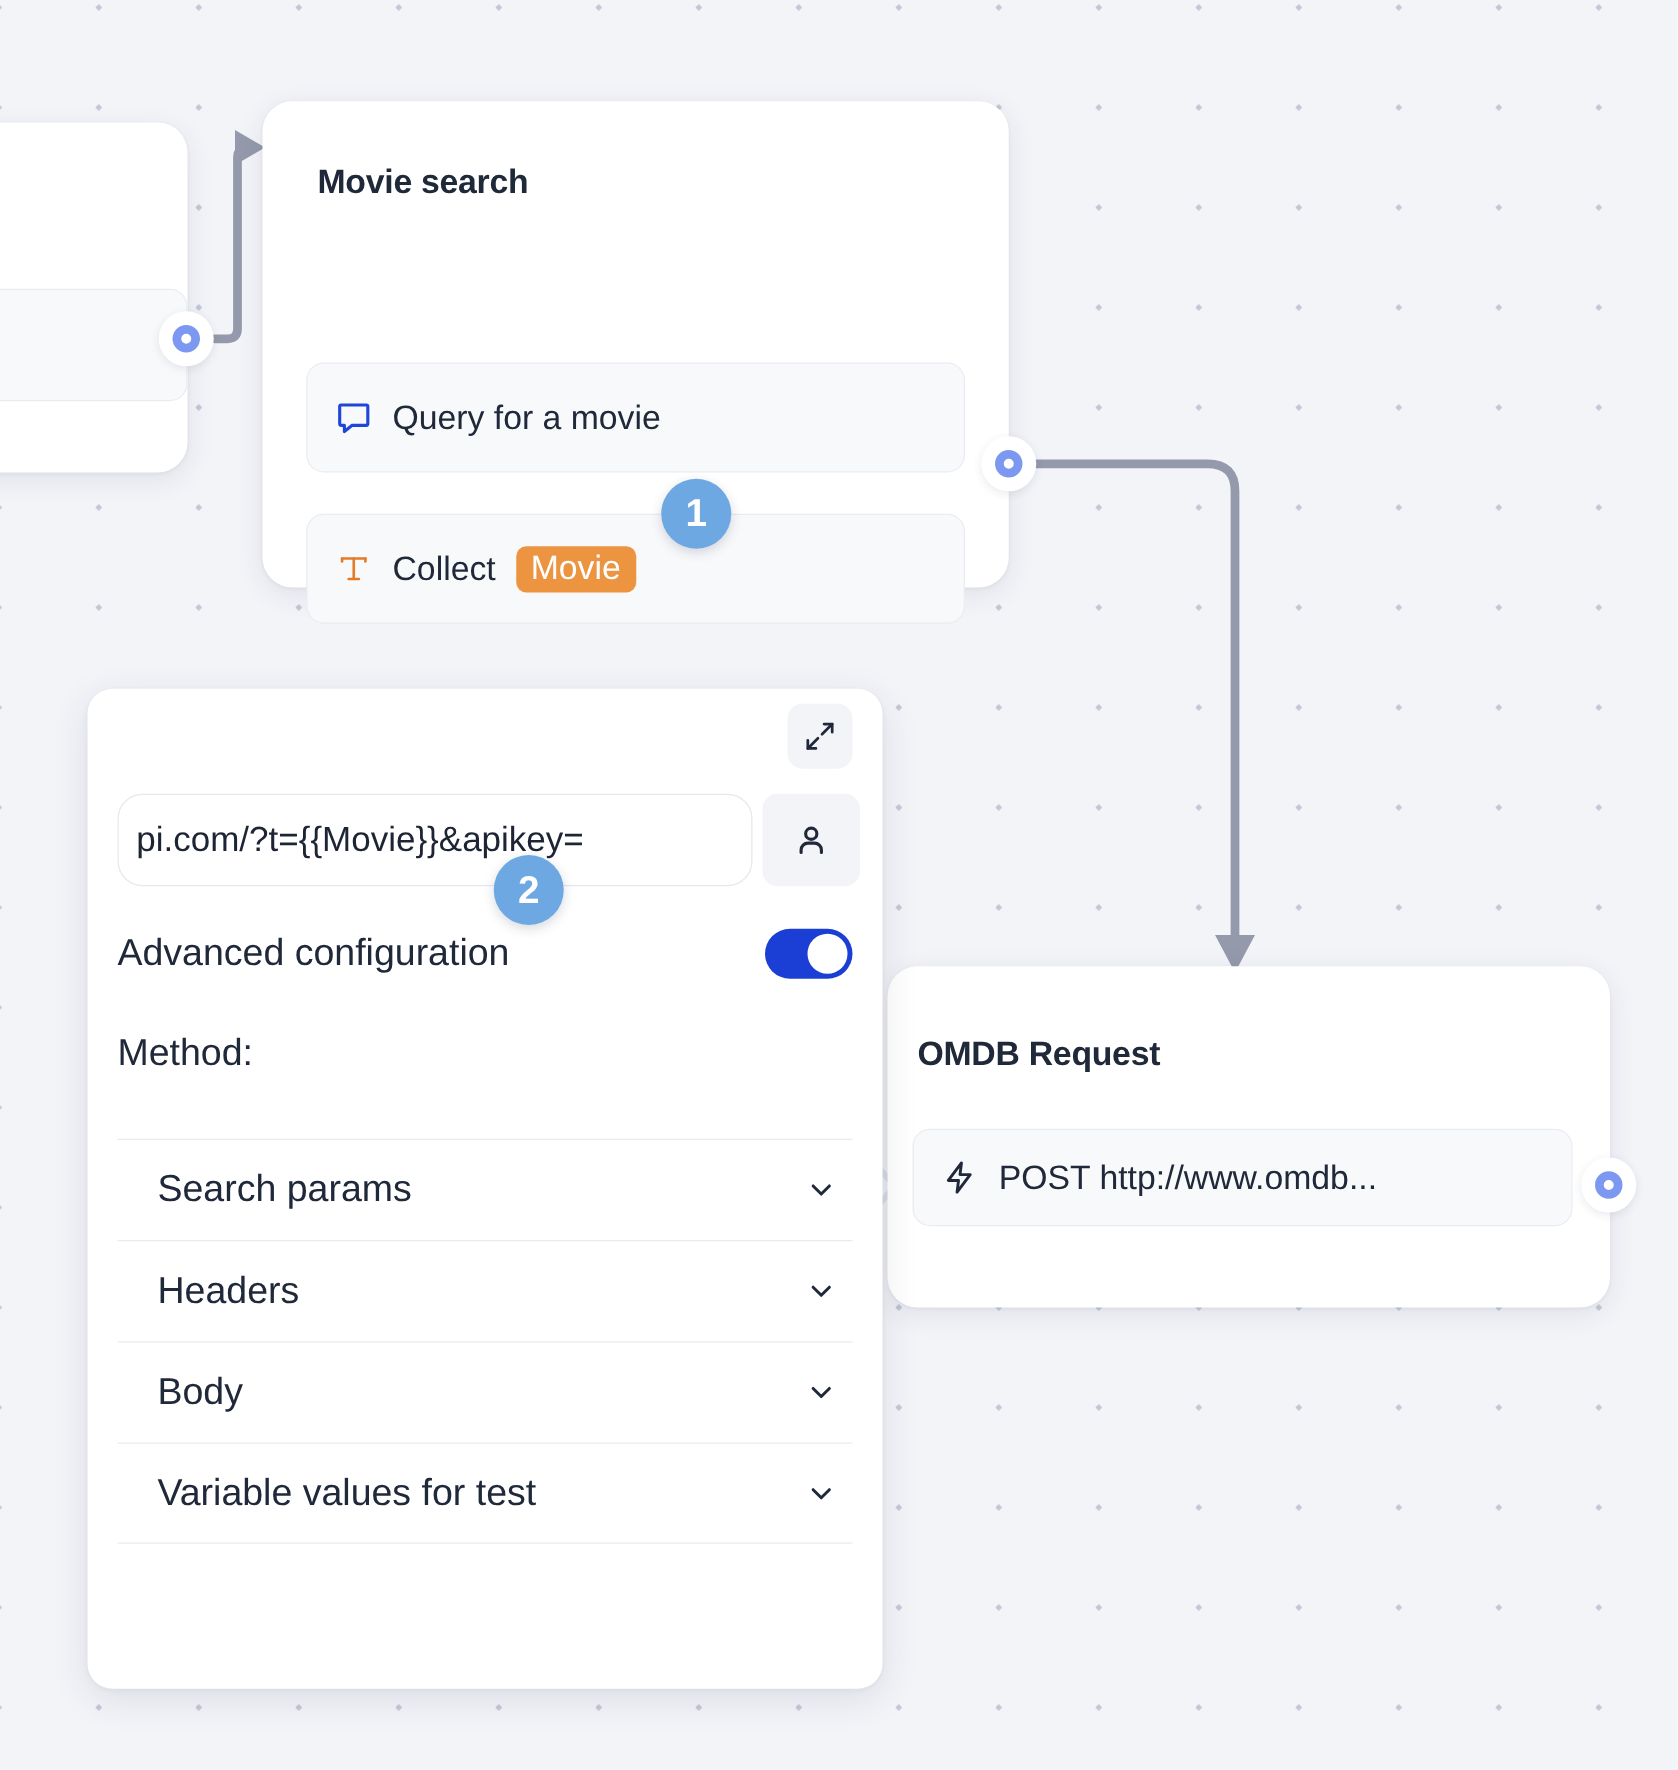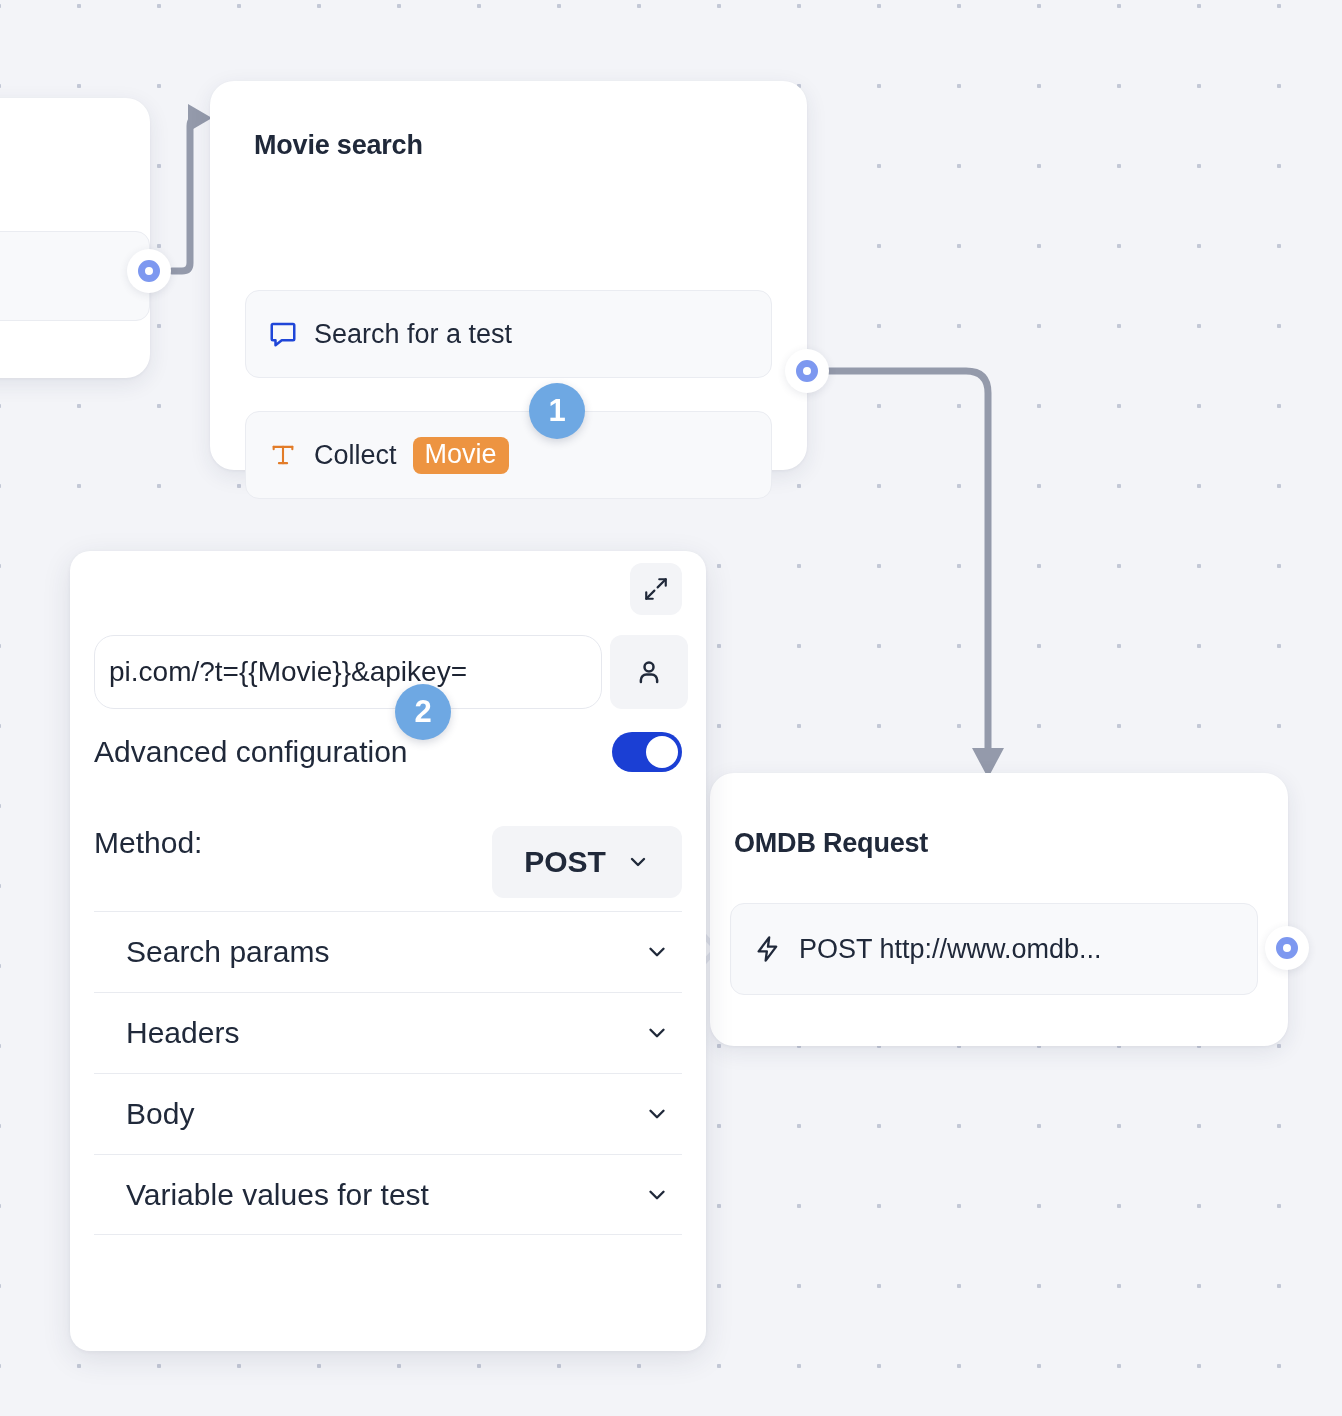--- a/index.html
+++ b/index.html
@@ -75,21 +75,21 @@
     border-radius: 8px;
     padding: 4px 12px 6px;
     font-size: 27px;
     line-height: 1;
     display: inline-block;
   }
 
   
   #node-omdb { left: 710px; top: 773px; width: 578px; height: 273px; }
   #node-omdb .node-title { position: absolute; left: 24px; top: 55px; }
-  #node-omdb .orow { position: absolute; left: 20px; top: 130px; width: 528px; height: 92px; }
+  #node-omdb .orow { position: absolute; left: 20px; top: 130px; width: 528px; height: 78px; }
 
   
   .port {
     position: absolute;
     width: 44px; height: 44px;
     border-radius: 50%;
     background: #ffffff;
     box-shadow: 0 2px 8px rgba(35,45,75,.10);
     display: flex; align-items: center; justify-content: center;
   }
@@ -157,21 +157,21 @@
   }
   .url-avatar {
     width: 78px; height: 74px;
     background: #f3f4f7;
     border-radius: 12px;
     display: flex; align-items: center; justify-content: center;
     border: none; cursor: pointer;
   }
   .adv-row {
     position: absolute;
-    left: 24px; top: 181px;
+    left: 24px; top: 192px;
     width: 588px;
     display: flex; align-items: center; justify-content: space-between;
   }
   .adv-label { font-size: 30px; color: #20293a; }
   .switch {
     width: 70px; height: 40px;
     border-radius: 20px;
     background: #1b3fd4;
     position: relative;
     cursor: pointer;
@@ -251,21 +251,21 @@
 
   <div class="node" id="node-movie">
     <div class="node-title">Movie search</div>
 
     <div class="node-row row1">
       <span class="ico">
         <svg width="30" height="30" viewBox="0 0 24 24" fill="none" stroke="#1f46d8" stroke-width="2" stroke-linecap="round" stroke-linejoin="round">
           <path d="M20 4H4a1 1 0 0 0-1 1v11a1 1 0 0 0 1 1h2v4l5-4h9a1 1 0 0 0 1-1V5a1 1 0 0 0-1-1z"></path>
         </svg>
       </span>
-      <span>Search for a test</span>
+      <span>Query for a movie</span>
     </div>
 
     <div class="node-row row2">
       <span class="ico">
         <svg width="28" height="28" viewBox="0 0 24 24" fill="none" stroke="#e27c28" stroke-width="1.8" stroke-linecap="round">
           <path d="M4 5h16"></path>
           <path d="M4 5v2"></path>
           <path d="M20 5v2"></path>
           <path d="M12 5v14"></path>
           <path d="M8.5 19h7"></path>
@@ -315,26 +315,20 @@
 
     <div class="adv-row">
       <span class="adv-label">Advanced configuration</span>
       <button class="switch">
         <span class="knob"></span>
       </button>
     </div>
 
     <div class="method-row">
       <span class="method-label">Method:</span>
-      <button class="method-select">
-        <span>POST</span>
-        <svg width="24" height="24" viewBox="0 0 24 24" fill="none" stroke="#20293a" stroke-width="2.4" stroke-linecap="round" stroke-linejoin="round">
-          <polyline points="6 9 12 15 18 9"></polyline>
-        </svg>
-      </button>
     </div>
 
     <div class="acc-list">
       <div class="acc-item">
         <span class="acc-label">Search params</span>
         <span class="acc-chev">
           <svg width="26" height="26" viewBox="0 0 24 24" fill="none" stroke="#20293a" stroke-width="2.2" stroke-linecap="round" stroke-linejoin="round">
               <polyline points="6 9 12 15 18 9"></polyline>
             </svg>
         </span>

